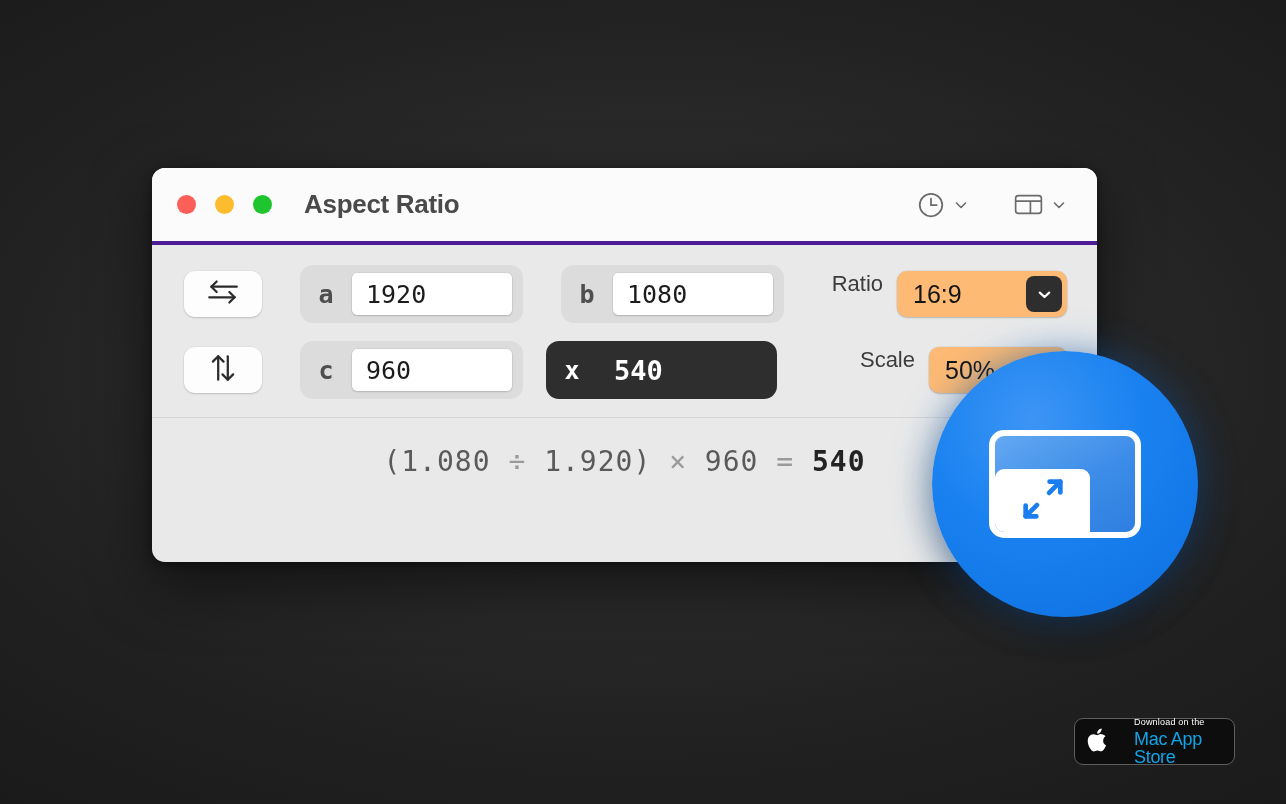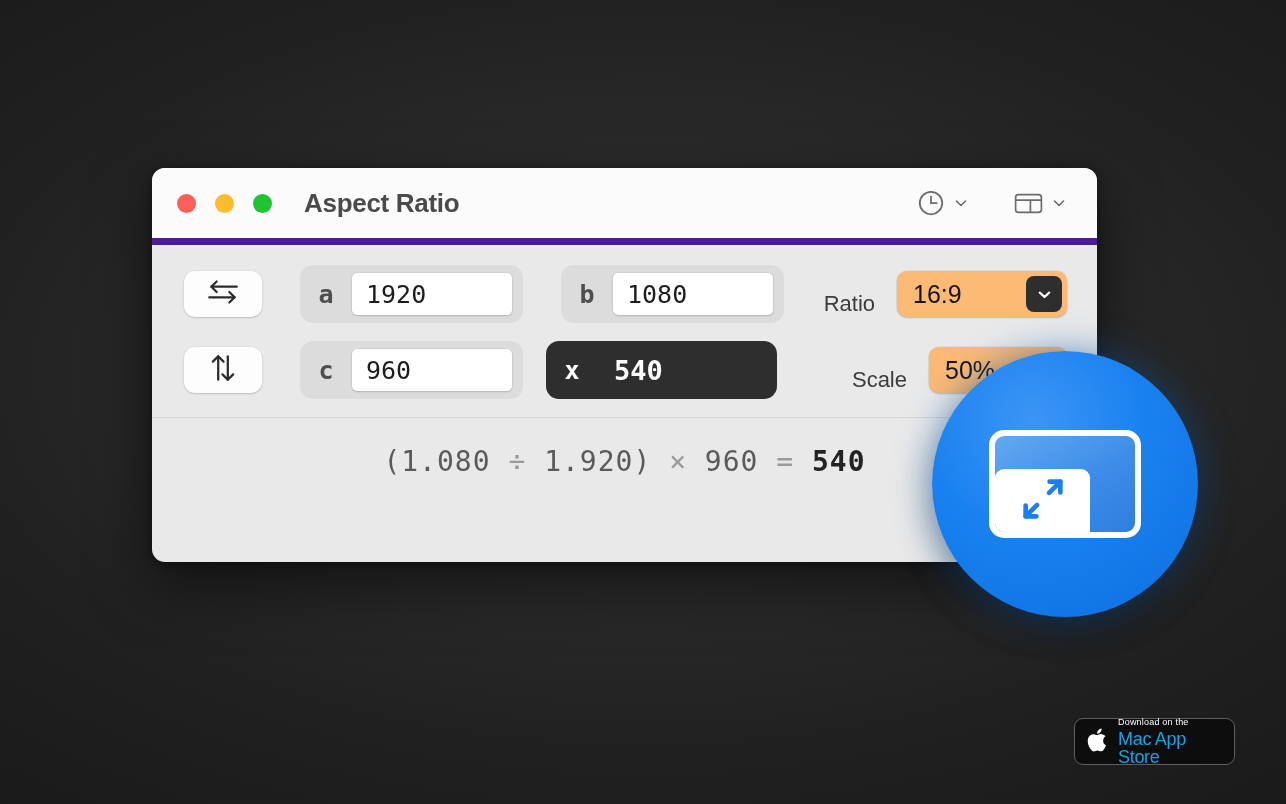--- a/index.html
+++ b/index.html
@@ -30,21 +30,21 @@
     border-radius: 13px;
     background: #e9e9e9;
     overflow: hidden;
     box-shadow: 0 22px 60px rgba(0,0,0,0.55), 0 2px 10px rgba(0,0,0,0.4);
   }
 
   
   #titlebar {
     height: 77px;
     background: #fbfbfb;
-    border-bottom: 7px solid #4c1d95;
+    border-bottom: 4px solid #4c1d95;
     display: flex;
     align-items: center;
     padding: 0 30px 0 25px;
     position: relative;
   }
 
   .traffic-lights { display: flex; gap: 19px; align-items: center; }
   .light { width: 19px; height: 19px; border-radius: 50%; }
   .light.red    { background: #fc5f57; }
   .light.yellow { background: #fdbc2e; }
@@ -156,22 +156,22 @@
     font-size: 27px;
     font-weight: 700;
     color: #ffffff;
     padding-left: 16px;
   }
 
   
   .side-ctrl {
     margin-left: auto;
     display: flex;
-    align-items: flex-end;
-    gap: 22px;
+    align-items: flex-start;
+    gap: 14px;
   }
   .side-label {
     font-size: 22px;
     color: #3c3c3c;
     font-weight: 400;
   }
   .select-box {
     position: relative;
     width: 170px;
     height: 46px;
@@ -263,21 +263,21 @@
     left: 1074px;
     top: 718px;
     width: 161px;
     height: 47px;
     background: #0d0d0d;
     border: 1px solid #5e5e5e;
     border-radius: 9px;
     display: flex;
     align-items: center;
     padding: 0 11px;
-    gap: 9px;
+    gap: 25px;
     cursor: pointer;
   }
   #badge-text { display: flex; flex-direction: column; line-height: 1; }
   #badge-sub { font-size: 9px; color: #ffffff; letter-spacing: 0.2px; margin-bottom: 3px; }
   #badge-main { font-size: 18px; color: #0ea5e9; font-weight: 500; letter-spacing: -0.3px; }
 </style>
 </head>
 <body>
 
 <div id="backdrop"></div>

